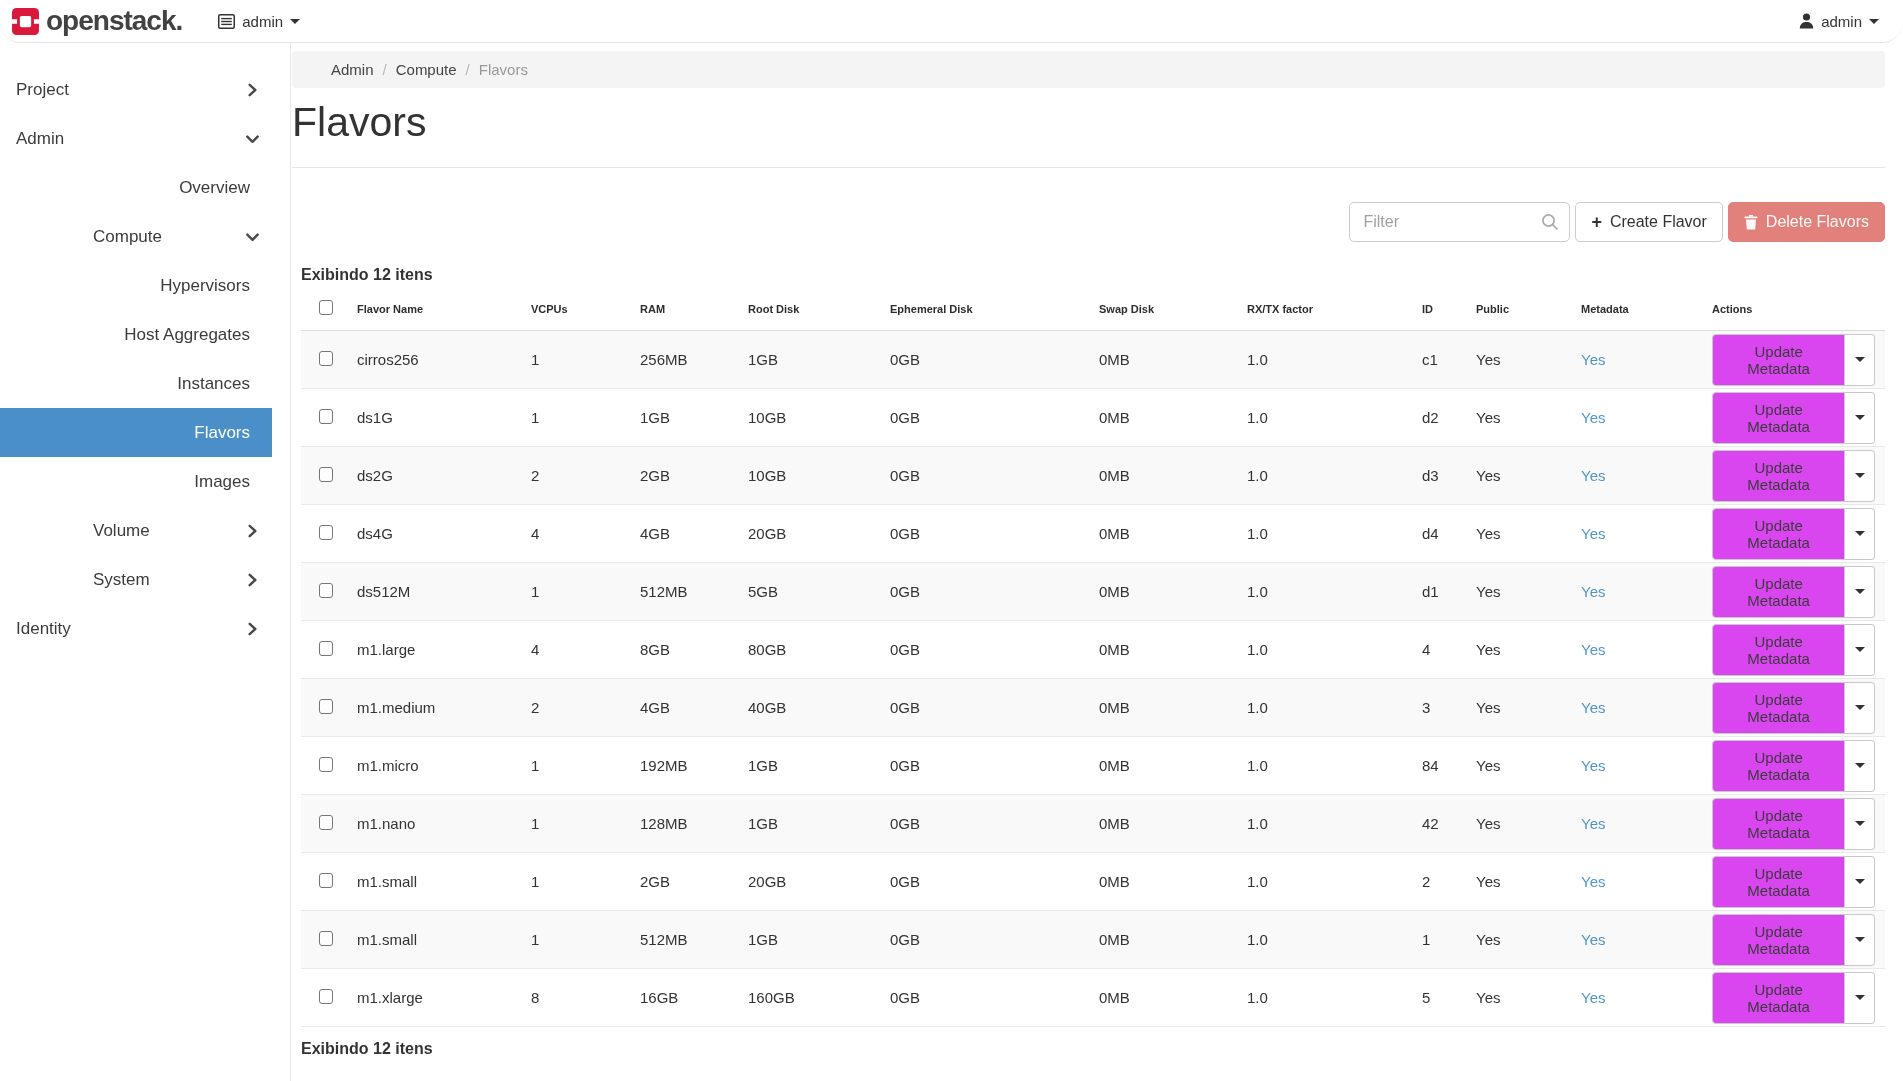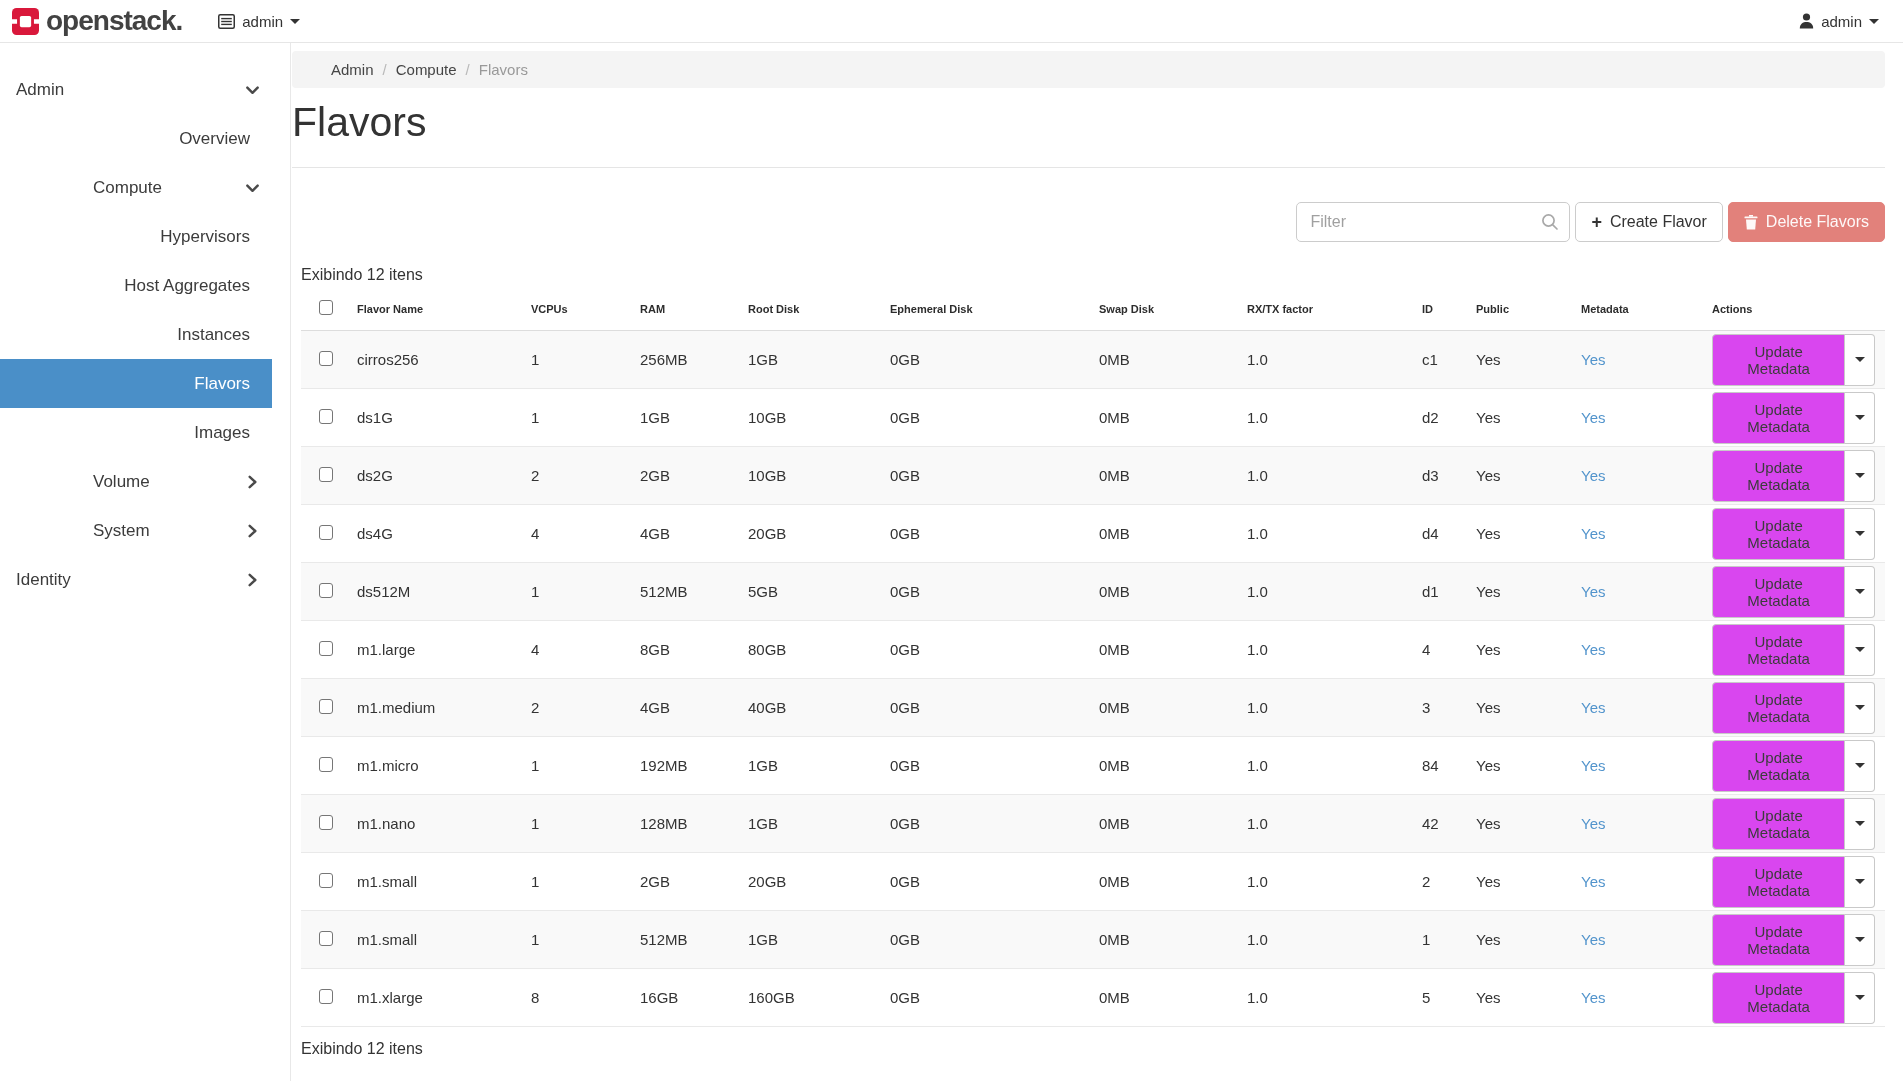--- a/index.html
+++ b/index.html
@@ -1,21 +1,21 @@
 <!DOCTYPE html>
 <html><head>
 <meta charset="utf-8">
 <style>
   * { box-sizing: border-box; margin: 0; padding: 0; }
   html, body { width: 1903px; height: 1081px; overflow: hidden; background: #fff;
     font-family: "Liberation Sans", sans-serif; color: #333; }
 
   
   .topbar { height: 43px; background: #fff; border-bottom: 1px solid #e6e6e6;
-    display: flex; align-items: center; padding: 0 24px 0 12px; }
+    display: flex; align-items: center; padding: 0 24px 0 12px; border-radius: 21px; }
   .brand { display: flex; align-items: center; gap: 7px; }
   .wordmark { font-size: 28px; font-weight: bold; color: #424242; letter-spacing: -1px; line-height: 1; }
   .ctx-switcher { display: flex; align-items: center; gap: 7px; margin-left: 36px;
     font-size: 15px; color: #333; cursor: pointer; }
   .spacer { flex: 1; }
   .user-menu { display: flex; align-items: center; gap: 7px; font-size: 15px; color: #333; cursor: pointer; }
   .caret { width: 0; height: 0; border-left: 5px solid transparent; border-right: 5px solid transparent;
     border-top: 5px solid #333; display: inline-block; }
 
   
@@ -36,33 +36,33 @@
   .breadcrumb { height: 37px; background: #f4f4f4; border-radius: 4px; display: flex;
     align-items: center; padding-left: 39px; font-size: 15px; }
   .breadcrumb a { color: #454545; text-decoration: none; cursor: pointer; }
   .breadcrumb .sep { color: #b9b9b9; margin: 0 9px; }
   .breadcrumb .current { color: #999; }
   .page-header { border-bottom: 1px solid #e5e5e5; margin-top: 11px; padding-bottom: 21px; }
   .page-title { font-size: 41px; font-weight: 400; color: #333; line-height: 1.15; }
 
   
   .toolbar { margin-top: 34px; display: flex; justify-content: flex-end; align-items: center; gap: 5px; }
-  .filter-wrap { position: relative; width: 274px; }
+  .filter-wrap { position: relative; width: 221px; }
   .filter-input { width: 100%; height: 40px; border: 1px solid #ccc; border-radius: 5px;
     padding: 0 34px 0 13px; font-size: 16px; color: #333; outline: none; font-family: inherit; }
   .filter-input::placeholder { color: #a0a0a0; }
   .search-ic { position: absolute; right: 11px; top: 11px; }
   .btn { height: 40px; display: inline-flex; align-items: center; gap: 8px; padding: 0 15px;
     border-radius: 5px; font-size: 16px; cursor: pointer; border: 1px solid #ccc;
     background: #fff; color: #333; font-family: inherit; }
   .btn .plus { font-weight: bold; font-size: 18px; line-height: 1; }
   .btn-danger { background: #e2817b; border-color: #e2817b; color: rgba(255,255,255,.95); cursor: not-allowed; text-align: right; }
 
   
-  .count-text { margin: 24px 0 0 9px; font-size: 16px; color: #333; }
+  .count-text { margin: 24px 0 0 9px; font-size: 16px; color: #333; font-weight: bold; }
   table.flavors { border-collapse: collapse; table-layout: fixed; width: 1584px;
     margin: 3px 0 0 9px; border-bottom: 1px solid #e9e9e9; }
   th { text-align: left; font-size: 11px; font-weight: bold; color: #2d2d2d;
     padding: 13px 10px 13px 0; border-bottom: 1px solid #ddd; }
   td { height: 58px; font-size: 15px; color: #333; padding-right: 10px; border-top: 1px solid #e9e9e9; }
   tbody tr:first-child td { border-top: none; }
   tbody tr:nth-child(odd) { background: #f9f9f9; }
   .cb-cell { padding-left: 18px; }
   .checkbox { width: 14px; height: 15px; border: 1px solid #767676; border-radius: 3px;
     background: #fff; display: inline-block; cursor: pointer; }
@@ -111,20 +111,28 @@
     </span>
     <span>admin</span>
     <span class="caret"></span>
   </div>
 </div>
 
 <div class="layout">
 
   <div class="sidebar">
     <div class="nav-item lvl1">
+      <span>Project</span>
+      <span class="chev">
+        <svg width="15" height="15" viewBox="0 0 16 16">
+            <path d="M5 2.5 L11 8 L5 13.5" stroke="#4a4a4a" stroke-width="2.6" fill="none" stroke-linecap="round" stroke-linejoin="round"></path>
+          </svg>
+      </span>
+    </div>
+    <div class="nav-item lvl1">
       <span>Admin</span>
       <span class="chev">
         <svg width="15" height="15" viewBox="0 0 16 16">
             <path d="M2.5 5.5 L8 11 L13.5 5.5" stroke="#4a4a4a" stroke-width="2.6" fill="none" stroke-linecap="round" stroke-linejoin="round"></path>
           </svg>
       </span>
     </div>
     <div class="nav-item leaf">
       <span>Overview</span>
     </div>

